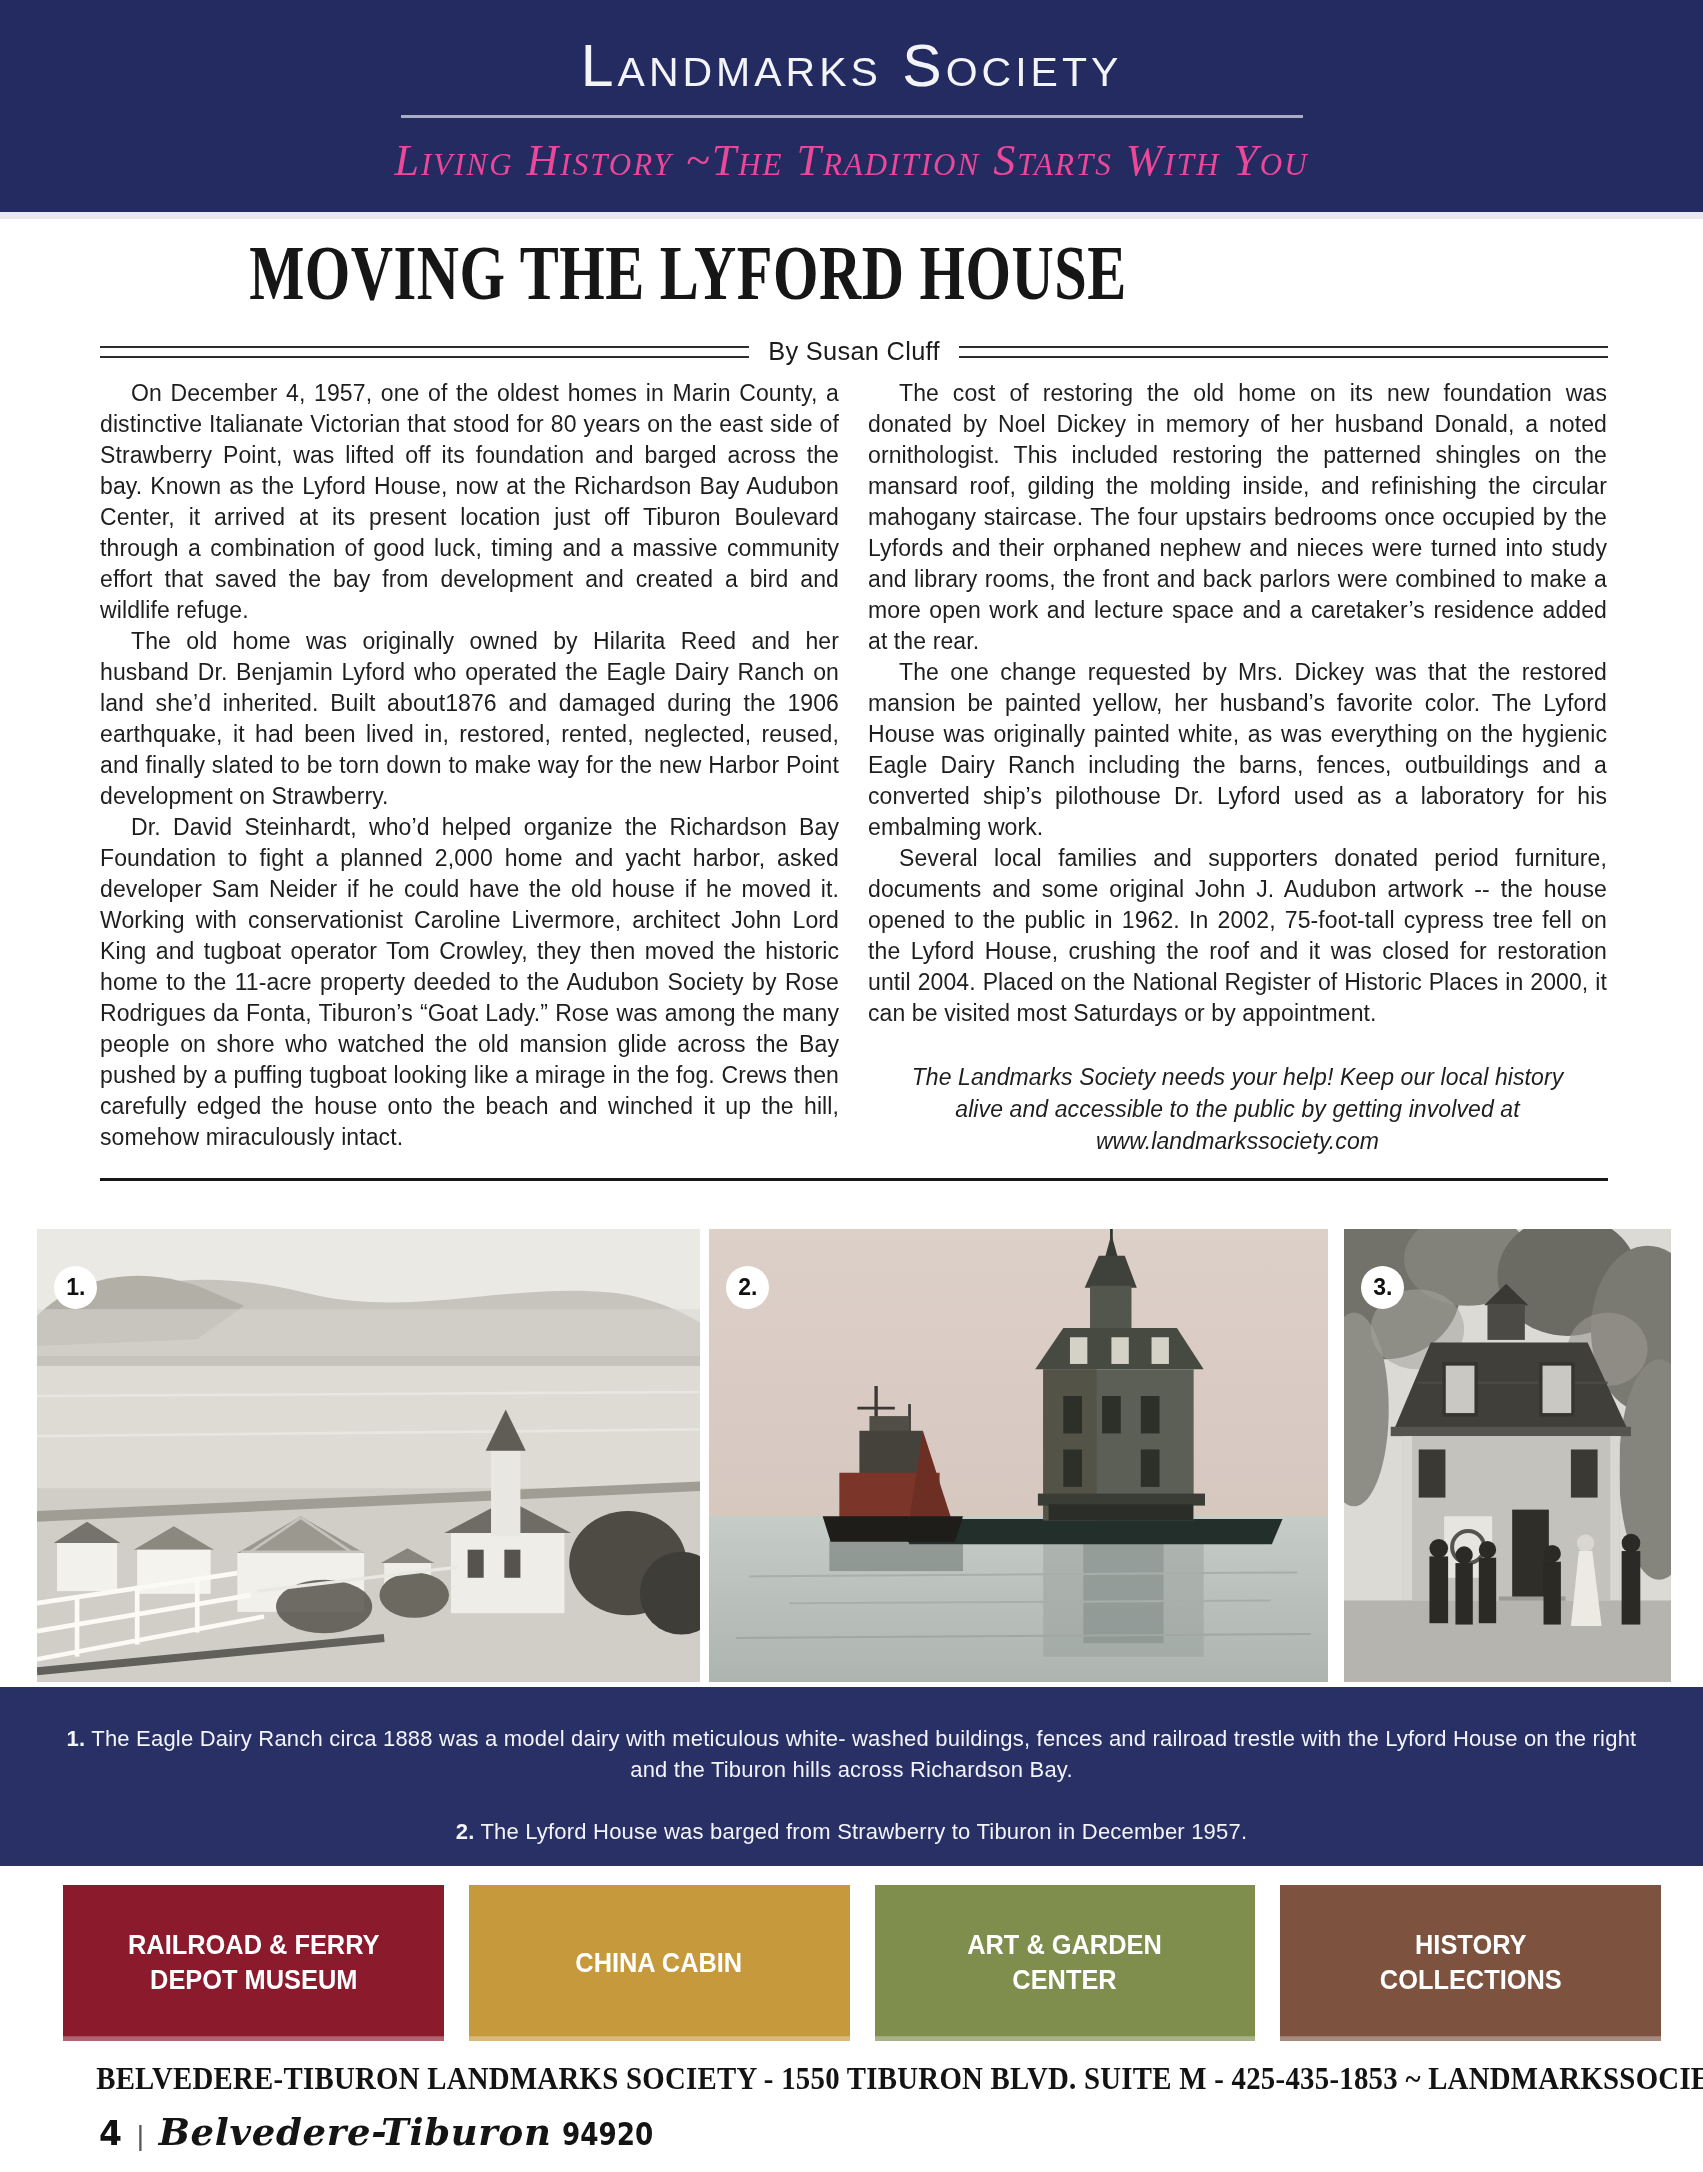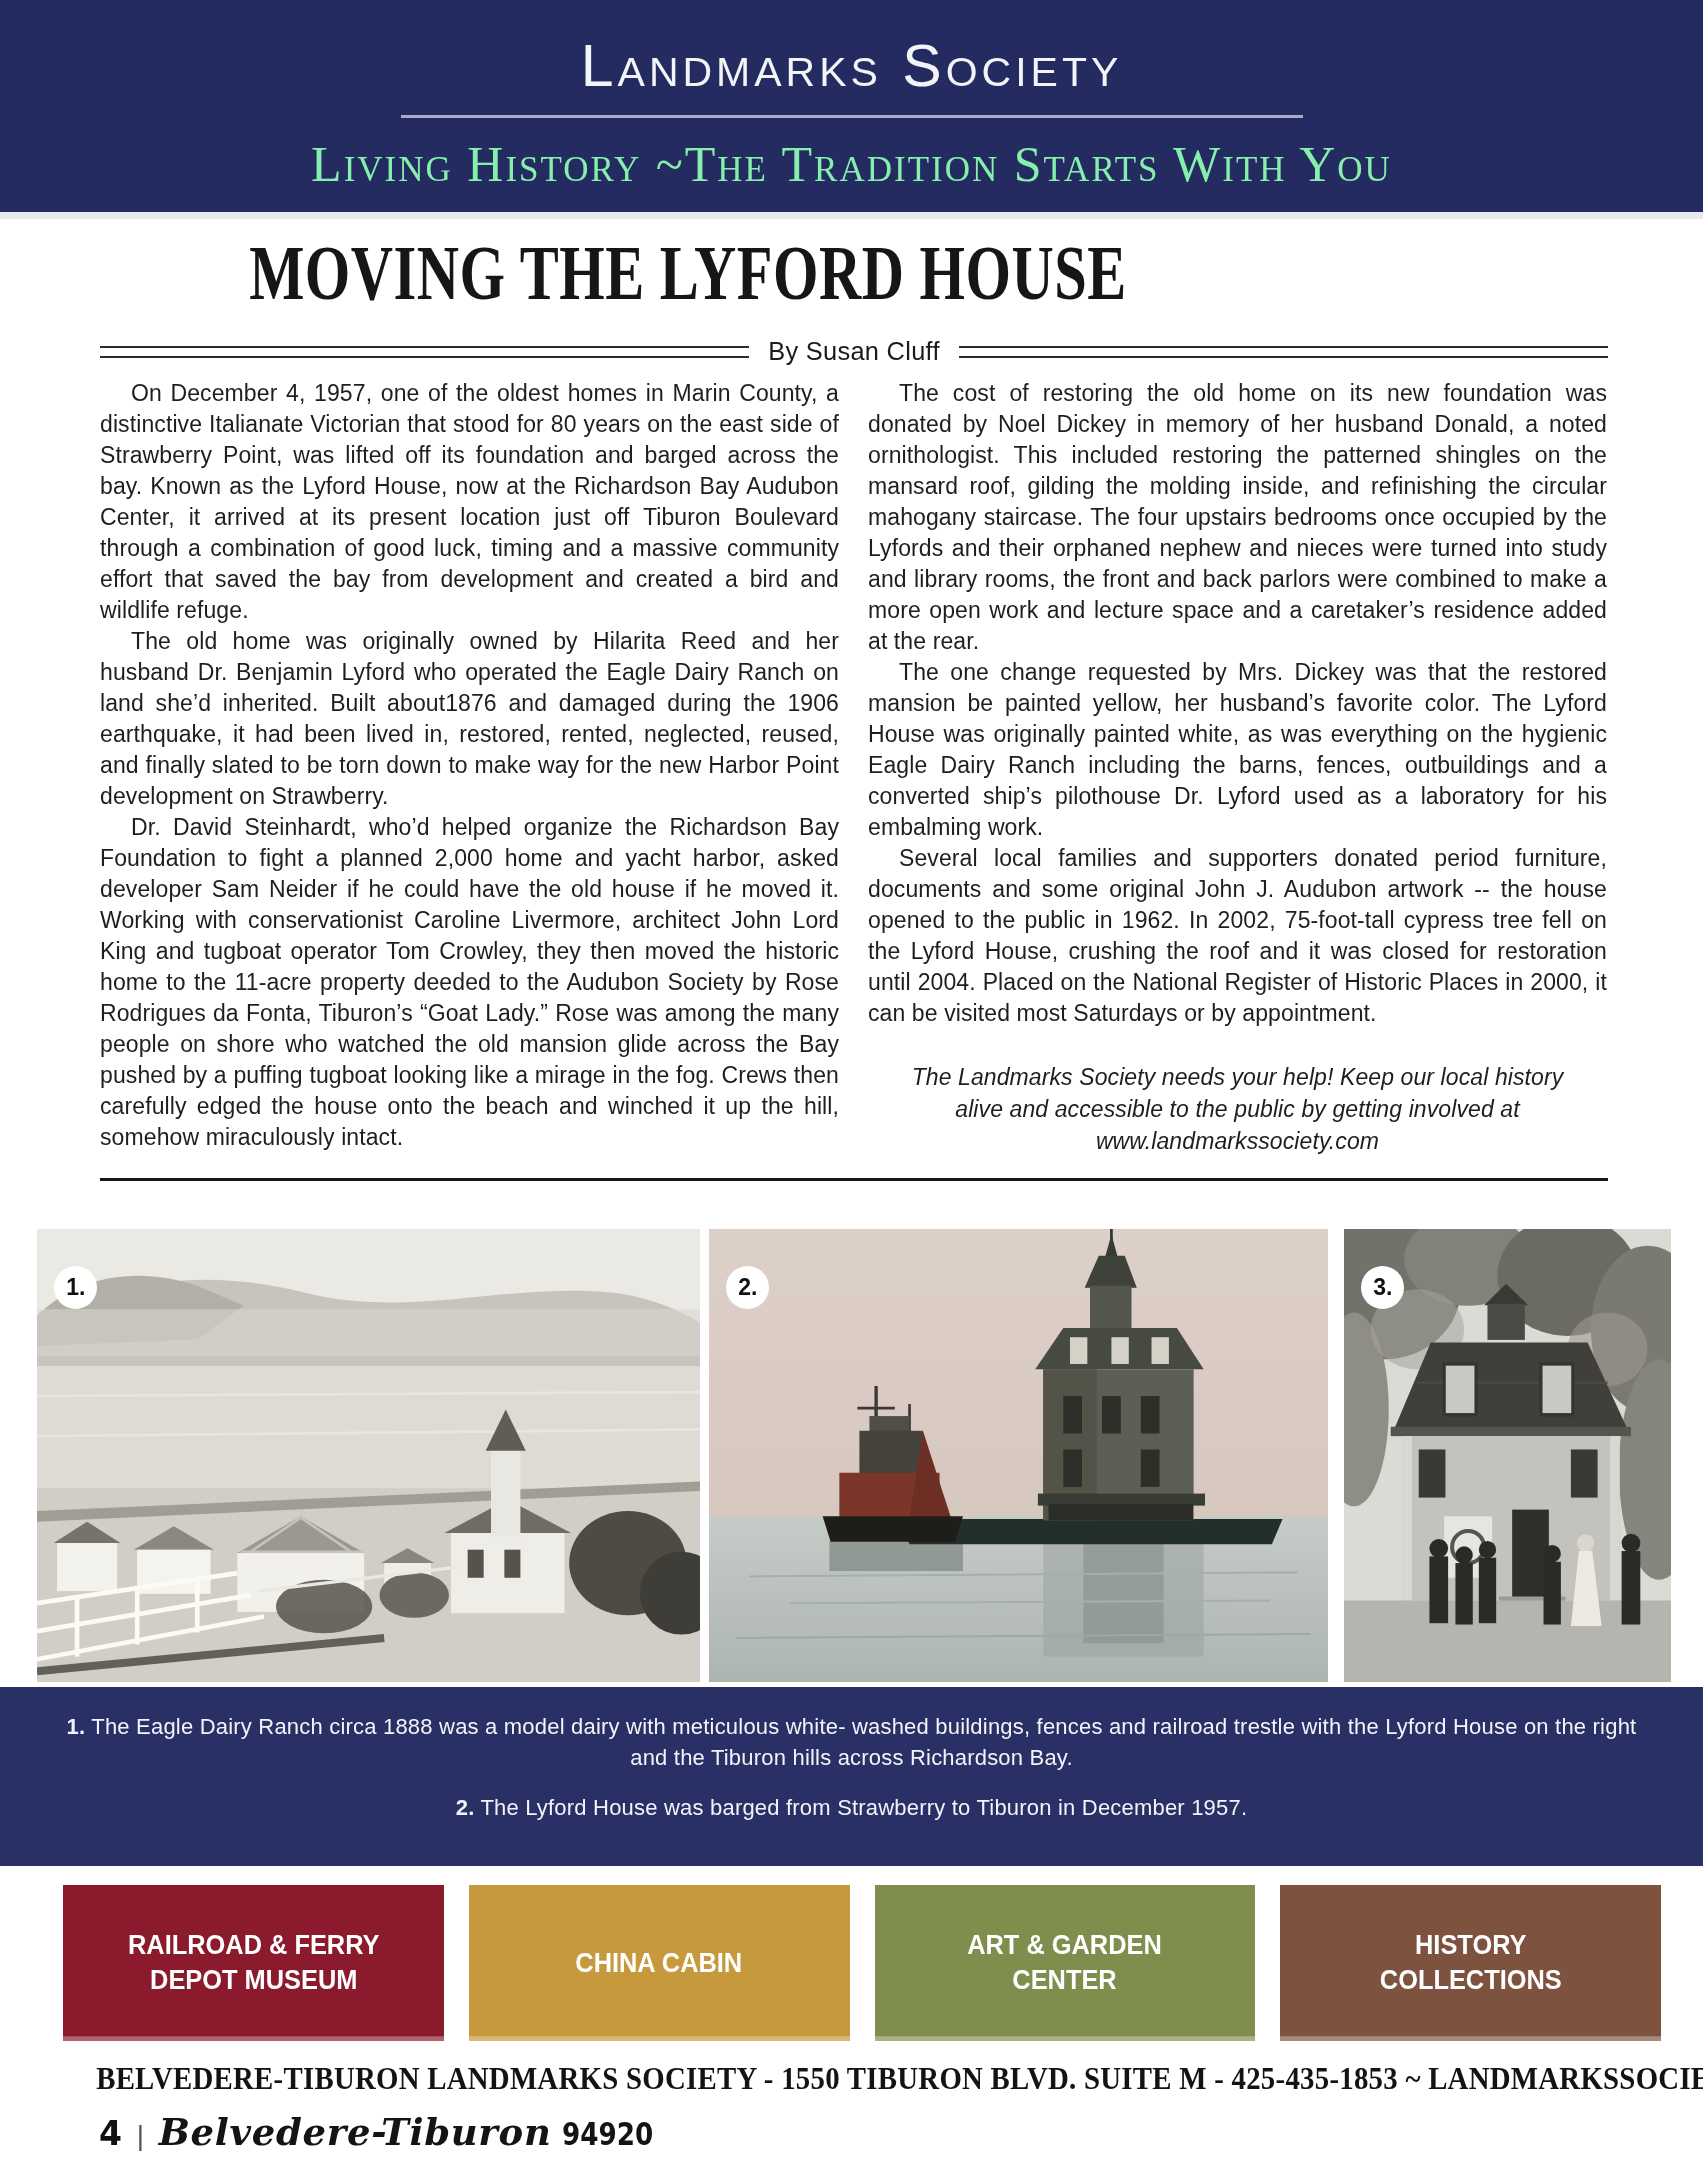--- a/index.html
+++ b/index.html
@@ -4,22 +4,22 @@
 <style>
   html,body{margin:0;padding:0;background:#ffffff;}
   .page{position:relative;width:1703px;height:2172px;background:#ffffff;overflow:hidden;
         font-family:"Liberation Sans",sans-serif;}
 
   
   .masthead{position:absolute;top:0;left:0;width:1703px;height:212px;text-align:center;}
   .brand{padding-top:37px;font-family:Liberation Sans, sans-serif;font-variant:small-caps;
          font-size:59px;line-height:1;letter-spacing:4px;color:#f3f4f8;}
   .masthead-rule{width:902px;height:3.3px;margin:18.7px auto 0;background:#a9aec6;}
-  .tagline{margin-top:17.4px;font-family:"Liberation Serif",serif;
-           font-variant:small-caps;font-size:50px;letter-spacing:2px;color:#86efac;}
+  .tagline{margin-top:17.4px;font-family:"Liberation Serif",serif;font-style:italic;
+           font-variant:small-caps;font-size:44px;letter-spacing:2px;color:#ec4899;}
   .masthead-edge{position:absolute;top:212px;left:0;width:1703px;height:6.7px;background:#e8e9ee;}
 
   
   .title{position:absolute;top:230px;left:0;width:1376px;height:86px;text-align:center;margin:0;}
   .title .condense{display:inline-block;transform:scaleX(.74);transform-origin:center;
         font-family:"Liberation Serif",serif;font-weight:700;font-size:79px;line-height:86px;
         letter-spacing:0.7px;color:#161616;white-space:nowrap;}
   .byline-row{position:absolute;top:337px;left:100px;width:1508px;display:flex;align-items:center;gap:14px;}
   .double-rule{flex:1;height:8px;border-top:2px solid #2d2d2d;border-bottom:2px solid #2d2d2d;}
   .byline-text{font-size:25.4px;color:#1b1b1b;padding:0 5.3px;letter-spacing:0.3px;}
@@ -37,21 +37,21 @@
   .photo{position:absolute;top:1229px;height:453px;margin:0;overflow:hidden;background:#ddd;}
   .photo svg{width:100%;height:100%;display:block;}
   .photo1{left:37px;width:663px;}
   .photo2{left:709px;width:619px;}
   .photo3{left:1344px;width:327px;}
   .badge{position:absolute;top:37px;left:17.4px;width:43px;height:43px;background:#ffffff;border-radius:50%;
          display:flex;align-items:center;justify-content:center;font-weight:700;font-size:23px;color:#111;}
 
   
   .caption-band{position:absolute;top:1687px;left:0;width:1703px;height:179px;color:#f3f4f9;text-align:center;}
-  .caption{margin:0 auto;font-size:22px;line-height:31px;letter-spacing:0.2px;}
+  .caption{margin:12px auto;font-size:22px;line-height:31px;letter-spacing:0.2px;}
   .caption b{font-weight:700;}
   .c1{padding-top:24px;max-width:1570px;}
   .c2{padding-top:18.7px;}
   .c3{padding-top:18.7px;}
 
   
   .button-row{position:absolute;top:1885px;left:63px;width:1598px;height:156px;display:flex;gap:25px;}
   .tile{flex:1;display:flex;align-items:center;justify-content:center;text-align:center;color:#ffffff;
         font-weight:700;font-size:27px;line-height:35px;white-space:pre-line;
         box-shadow:inset 0 -4.7px 0 rgba(255,255,255,.32);cursor:pointer;}

